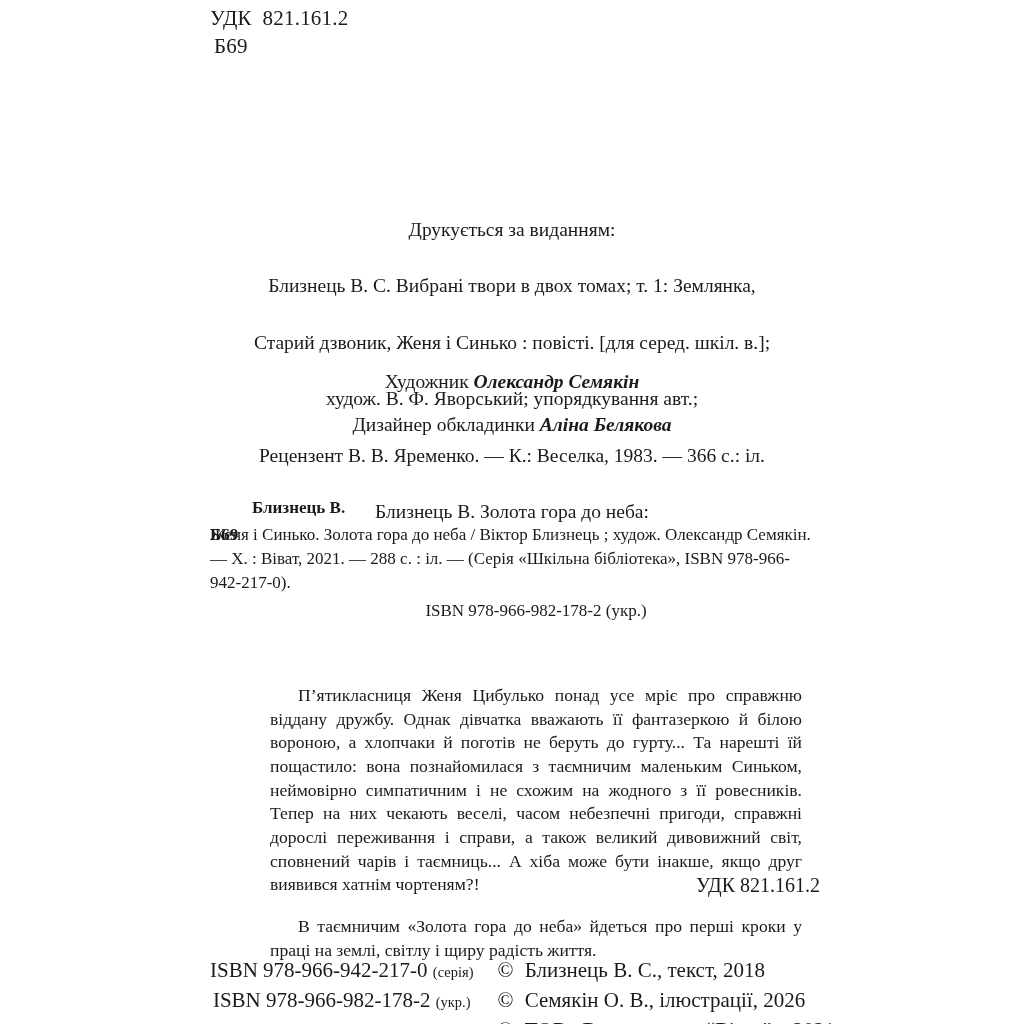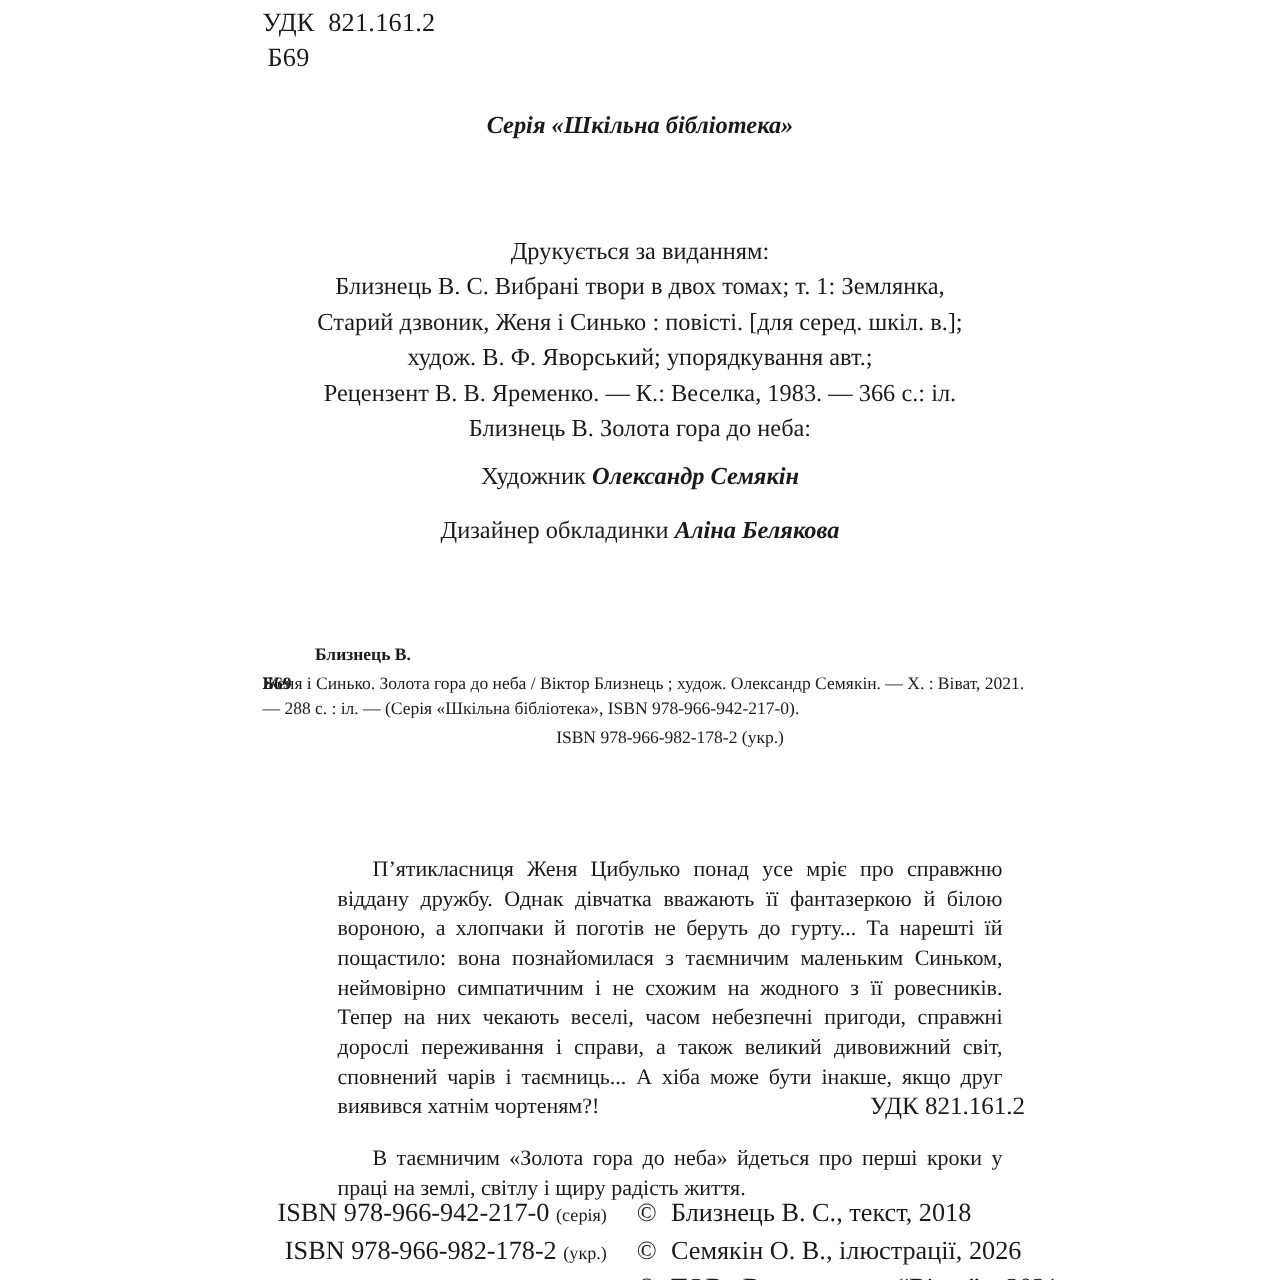--- a/index.html
+++ b/index.html
@@ -53,44 +53,44 @@
   
   .printed {
     position: absolute;
     left: 0;
     right: 0;
     top: 188px;
     text-align: center;
     font-size: 19.5px;
     line-height: 1.46;
   }
-  .printed .ln { white-space: nowrap; }
+  .printed .ln { white-space: nowrap; margin-top: 28px; }
 
   
   .credit {
     position: absolute;
     left: 0;
     right: 0;
     text-align: center;
     font-size: 19.5px;
   }
   .credit.artist { top: 371px; }
   .credit.designer { top: 414px; }
   .credit .nm {
     font-style: italic;
     font-weight: bold;
   }
 
   
   .card {
     position: absolute;
     left: 210px;
-    top: 515px;
+    top: 496px;
     width: 610px;
-    font-size: 14px;
+    font-size: 17px;
     line-height: 1.42;
   }
   .card .author {
     font-weight: bold;
     margin-left: 42px;
   }
   .card .body-row {
     display: block;
     position: relative;
     margin-top: 3px;
@@ -139,23 +139,22 @@
     width: 610px;
     font-size: 21px;
     line-height: 1.42;
   }
   .colophon .cols {
     display: flex;
     justify-content: space-between;
     align-items: flex-start;
   }
   .colophon .left-col {
-    text-align: right;
+    text-align: center;
     white-space: nowrap;
-    margin-left: 12px;
   }
   .colophon .left-col .small {
     font-size: 14.5px;
   }
   .colophon .right-col {
     white-space: nowrap;
     margin-left: 24px;
   }
   .colophon .right-col .row {
     display: block;
@@ -168,21 +167,20 @@
 </head>
 <body>
 
 <div class="page">
 
   <div class="udk-block">
     <div class="udk-line">УДК  821.161.2</div>
     <div class="udk-line udk-code">Б69</div>
   </div>
 
-  <div class="series">Серія «Шкільна бібліотека»</div>
 
   <div class="printed">
     <div class="ln">Друкується за виданням:</div>
     <div class="ln">Близнець В. С. Вибрані твори в двох томах; т. 1: Землянка,</div>
     <div class="ln">Старий дзвоник, Женя і Синько : повісті. [для серед. шкіл. в.];</div>
     <div class="ln">худож. В. Ф. Яворський; упорядкування авт.;</div>
     <div class="ln">Рецензент В. В. Яременко. — К.: Веселка, 1983. — 366 с.: іл.</div>
     <div class="ln">Близнець В. Золота гора до неба:</div>
   </div>
 

